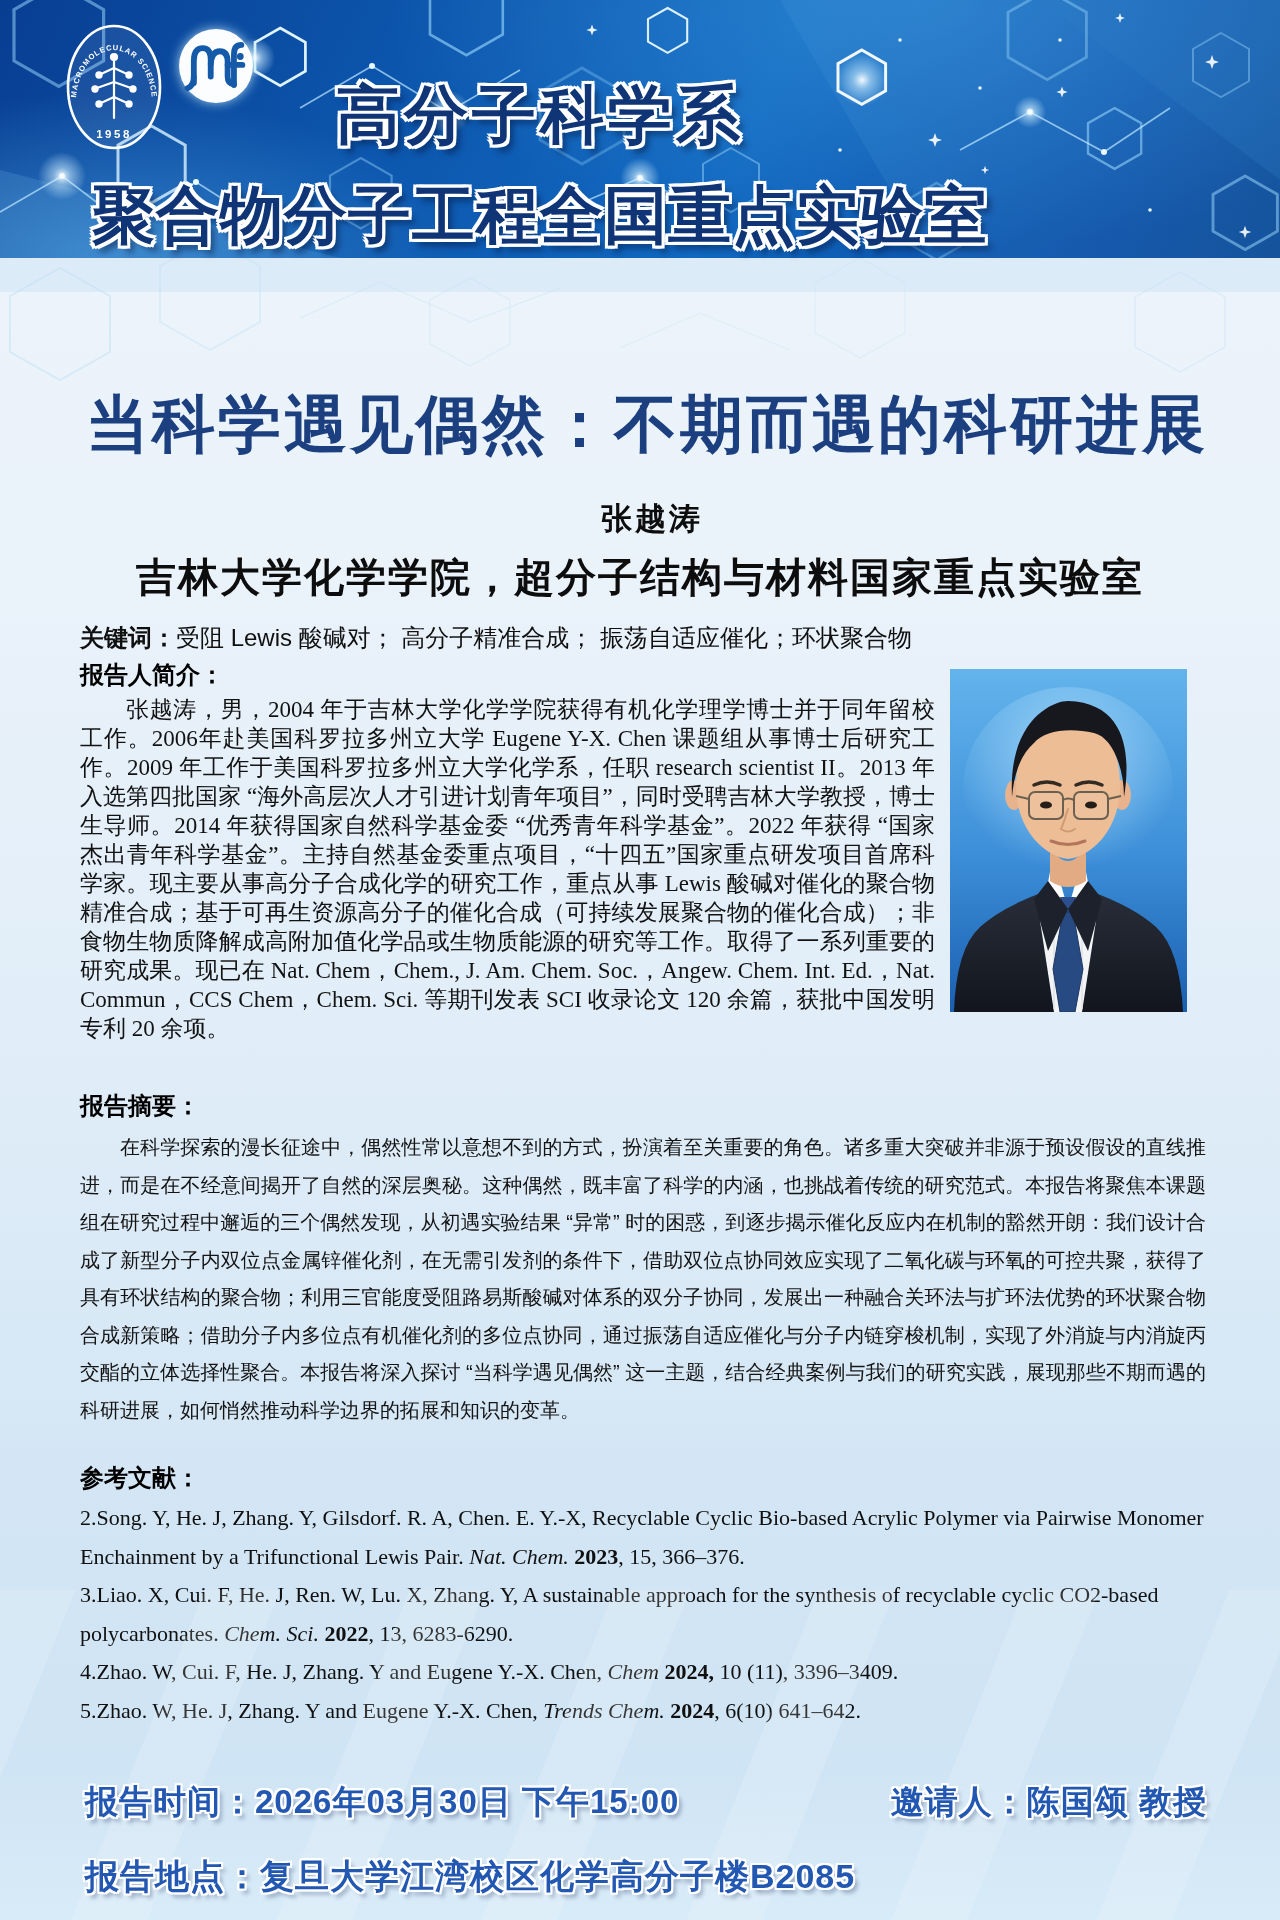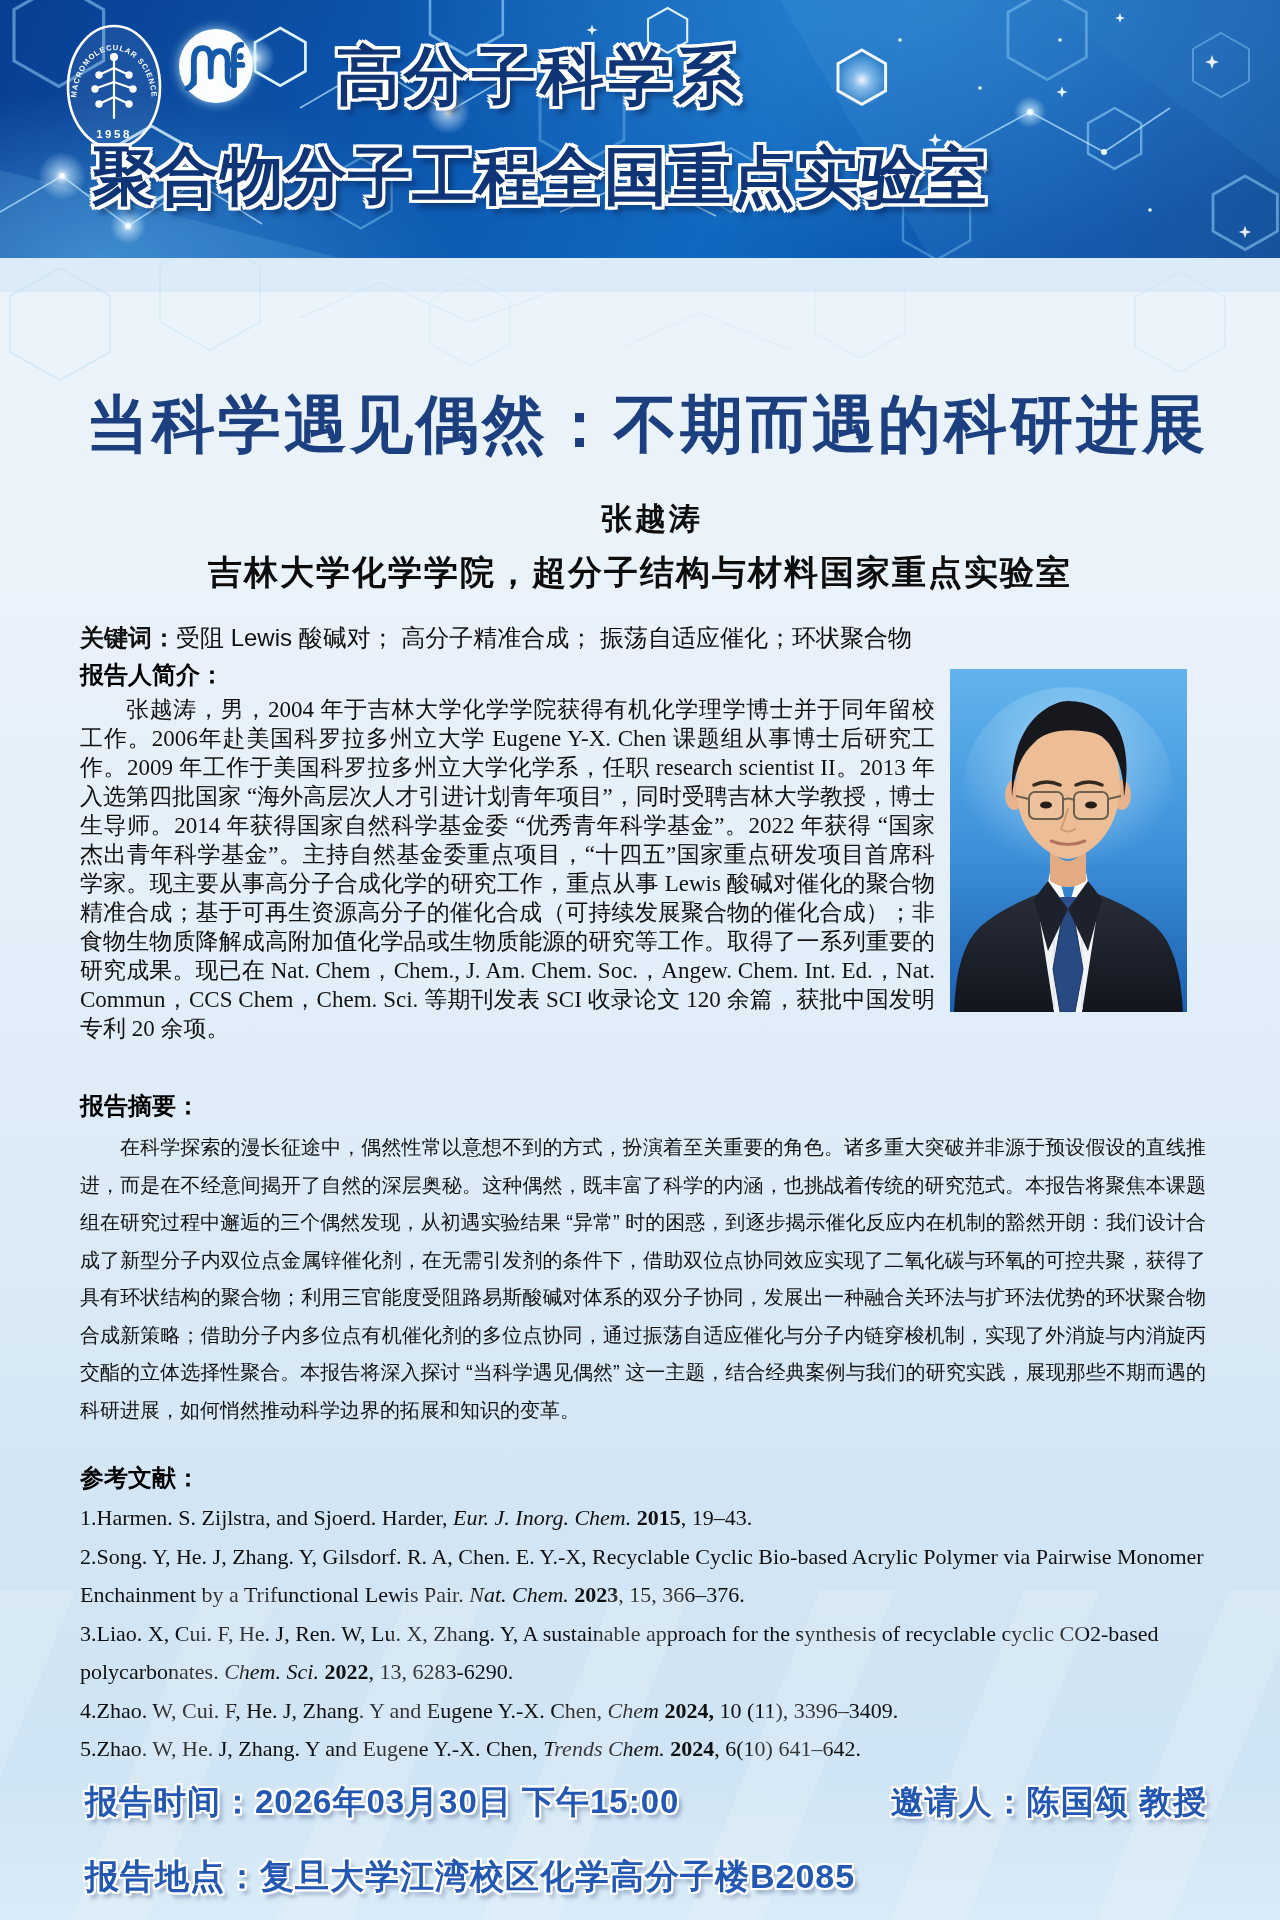--- a/index.html
+++ b/index.html
@@ -9,34 +9,34 @@
   
   .header{position:absolute;left:0;top:0;width:1280px;height:258px;
     background:
       radial-gradient(900px 420px at 72% 0%, rgba(60,150,220,.55) 0%, rgba(60,150,220,0) 60%),
       radial-gradient(640px 300px at 8% 100%, rgba(90,180,240,.5) 0%, rgba(90,180,240,0) 55%),
       linear-gradient(115deg,#083e92 0%,#0c55ac 30%,#1168c0 58%,#0b4da5 85%,#0a458f 100%);}
   .hdr-svg{position:absolute;left:0;top:0;width:100%;height:100%;}
   .seal{position:absolute;left:64px;top:22px;width:100px;height:132px;}
   .logo2{position:absolute;left:178px;top:28px;width:76px;height:76px;filter:drop-shadow(0 0 6px rgba(200,240,255,.8));}
   .hdr-titles{position:absolute;left:0;top:0;width:1080px;text-align:center;}
-  .dept-title{margin-top:33px;font-size:64px;font-weight:900;letter-spacing:4px;color:#0f3576;
+  .dept-title{margin-top:72px;font-size:64px;font-weight:900;letter-spacing:4px;color:#0f3576;
     text-shadow:-3px -3px 0 #fff,0 -3px 0 #fff,3px -3px 0 #fff,-3px 0 0 #fff,3px 0 0 #fff,
       -3px 3px 0 #fff,0 3px 0 #fff,3px 3px 0 #fff,6px 7px 6px rgba(3,20,60,.55);}
   .lab-title{margin-top:14px;font-size:63px;font-weight:900;letter-spacing:1px;color:#0f3576;white-space:nowrap;
     text-shadow:-3px -3px 0 #fff,0 -3px 0 #fff,3px -3px 0 #fff,-3px 0 0 #fff,3px 0 0 #fff,
       -3px 3px 0 #fff,0 3px 0 #fff,3px 3px 0 #fff,6px 7px 6px rgba(3,20,60,.55);}
   .subhdr-svg{position:absolute;left:0;top:258px;width:1280px;height:150px;opacity:.55;}
   
   .main-title{position:absolute;left:7px;top:382px;width:1280px;margin:0;text-align:center;
     font-size:63px;font-weight:900;letter-spacing:3px;color:#1c3f80;white-space:nowrap;}
   .speaker{position:absolute;left:0;top:498px;width:1280px;text-align:center;
     font-size:31px;font-weight:900;letter-spacing:3px;color:#0d0d0d;padding-left:12px;}
   .affiliation{position:absolute;left:0;top:550px;width:1280px;text-align:center;
-    font-size:34px;font-weight:900;letter-spacing:2px;color:#0d0d0d;}
+    font-size:40px;font-weight:900;letter-spacing:2px;color:#0d0d0d;}
   
   .keywords{position:absolute;left:80px;top:622px;width:1115px;font-size:24px;color:#101010;}
   .kw-label{font-weight:900;}
   .sec-heading{font-size:24px;font-weight:900;color:#000;font-family:"Liberation Sans","DejaVu Sans",sans-serif;}
   .bio-sec{position:absolute;left:80px;top:659px;width:1107px;}
   .bio-photo{float:right;width:237px;height:343px;margin:10px 0 12px 15px;}
   .bio-photo svg{display:block;width:237px;height:343px;}
   .bio-text{margin:4px 0 0;font-family:"Liberation Serif","DejaVu Serif",serif;
     font-size:23px;line-height:29px;text-align:justify;text-indent:2em;color:#121212;}
   .abs-sec{position:absolute;left:80px;top:1090px;width:1126px;}
@@ -268,21 +268,20 @@
   </div>
 
   <div class="abs-sec">
     <div class="sec-heading">报告摘要：</div>
     <p class="abs-text">在科学探索的漫长征途中，偶然性常以意想不到的方式，扮演着至关重要的角色。诸多重大突破并非源于预设假设的直线推进，而是在不经意间揭开了自然的深层奥秘。这种偶然，既丰富了科学的内涵，也挑战着传统的研究范式。本报告将聚焦本课题组在研究过程中邂逅的三个偶然发现，从初遇实验结果 “异常” 时的困惑，到逐步揭示催化反应内在机制的豁然开朗：我们设计合成了新型分子内双位点金属锌催化剂，在无需引发剂的条件下，借助双位点协同效应实现了二氧化碳与环氧的可控共聚，获得了具有环状结构的聚合物；利用三官能度受阻路易斯酸碱对体系的双分子协同，发展出一种融合关环法与扩环法优势的环状聚合物合成新策略；借助分子内多位点有机催化剂的多位点协同，通过振荡自适应催化与分子内链穿梭机制，实现了外消旋与内消旋丙交酯的立体选择性聚合。本报告将深入探讨 “当科学遇见偶然” 这一主题，结合经典案例与我们的研究实践，展现那些不期而遇的科研进展，如何悄然推动科学边界的拓展和知识的变革。</p>
   </div>
 
   <div class="refs-sec">
     <div class="sec-heading">参考文献：</div>
     <div class="ref-list">
-        <div class="ref-item"><span class="seg-n">1.Harmen. S. Zijlstra, and Sjoerd. Harder, </span><span class="seg-i">Eur. J. Inorg. Chem.</span><span class="seg-n"> </span><span class="seg-b">2015</span><span class="seg-n">, 19–43.</span></div>
         <div class="ref-item"><span class="seg-n">2.Song. Y, He. J, Zhang. Y, Gilsdorf. R. A, Chen. E. Y.-X, Recyclable Cyclic Bio-based Acrylic Polymer via Pairwise Monomer Enchainment by a Trifunctional Lewis Pair. </span><span class="seg-i">Nat. Chem.</span><span class="seg-n"> </span><span class="seg-b">2023</span><span class="seg-n">, 15, 366–376.</span></div>
         <div class="ref-item"><span class="seg-n">3.Liao. X, Cui. F, He. J, Ren. W, Lu. X, Zhang. Y, A sustainable approach for the synthesis of recyclable cyclic CO2-based polycarbonates. </span><span class="seg-i">Chem. Sci.</span><span class="seg-n"> </span><span class="seg-b">2022</span><span class="seg-n">, 13, 6283-6290.</span></div>
         <div class="ref-item"><span class="seg-n">4.Zhao. W, Cui. F, He. J, Zhang. Y and Eugene Y.-X. Chen, </span><span class="seg-i">Chem</span><span class="seg-n"> </span><span class="seg-b">2024,</span><span class="seg-n"> 10 (11), 3396–3409.</span></div>
         <div class="ref-item"><span class="seg-n">5.Zhao. W, He. J, Zhang. Y and Eugene Y.-X. Chen, </span><span class="seg-i">Trends Chem.</span><span class="seg-n"> </span><span class="seg-b">2024</span><span class="seg-n">, 6(10) 641–642.</span></div>
       </div>
   </div>
 
   <div class="streaks"></div>
   <div class="footer">
     <div class="f-row1">

